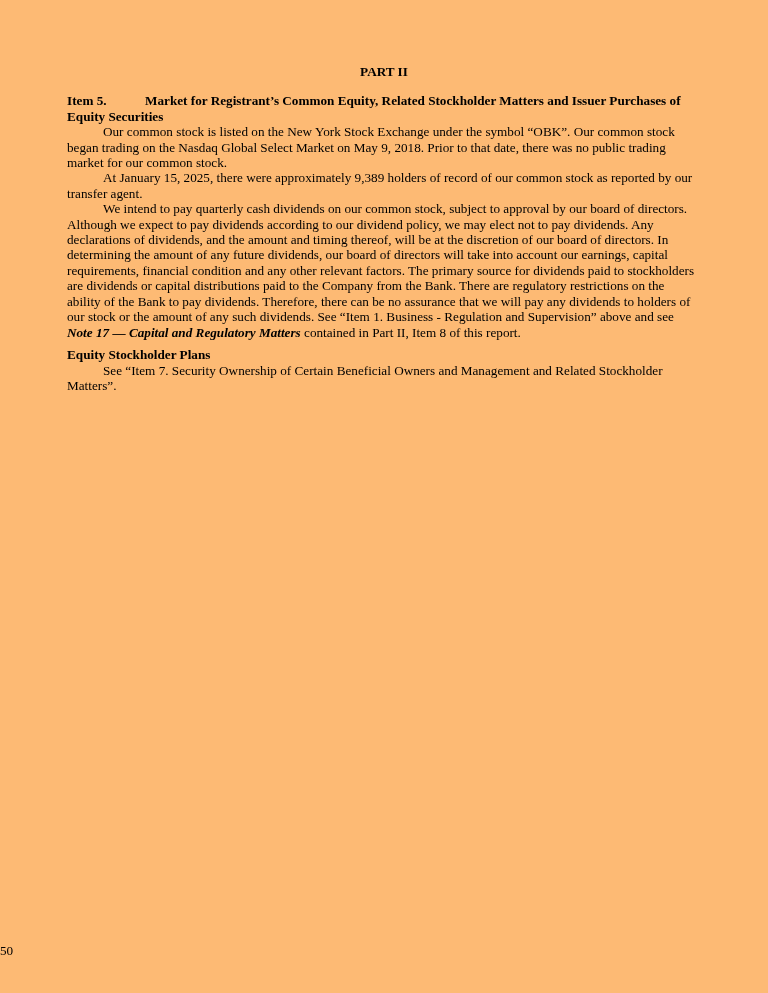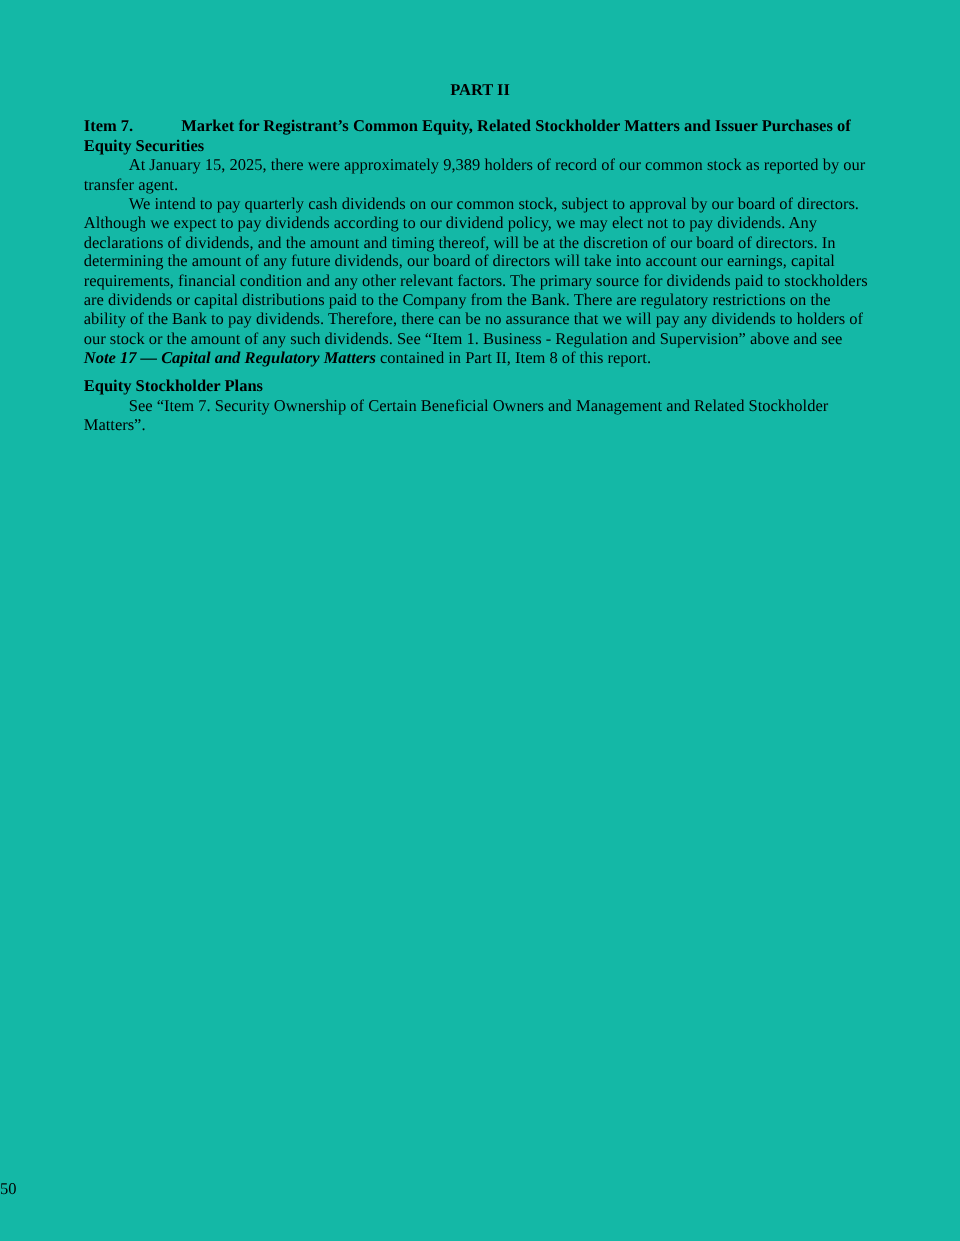--- a/index.html
+++ b/index.html
@@ -4,21 +4,21 @@
 <style>
   html, body {
     margin: 0;
     padding: 0;
     background: #ffffff;
   }
   .page {
     position: relative;
     width: 768px;
     height: 993px;
-    background: #14b8a6;
+    background: #fdba74;
     color: #000000;
     font-family: "Liberation Serif", "DejaVu Serif", serif;
     font-size: 13.2px;
     line-height: 15.4px;
     overflow: hidden;
   }
   .content {
     position: absolute;
     left: 67px;
     right: 67px;
@@ -62,23 +62,24 @@
 </style>
 </head>
 <body>
 
 <div class="page">
   <div class="content">
 
     <div class="part-title">PART II</div>
 
     <div class="item-heading">
-      <span class="item-num">Item 7.</span><span>Market for Registrant’s Common Equity, Related Stockholder Matters and Issuer Purchases of Equity Securities</span>
+      <span class="item-num">Item 5.</span><span>Market for Registrant’s Common Equity, Related Stockholder Matters and Issuer Purchases of Equity Securities</span>
     </div>
 
+    <p class="para mt-12">Our common stock is listed on the New York Stock Exchange under the symbol “OBK”. Our common stock began trading on the Nasdaq Global Select Market on May 9, 2018. Prior to that date, there was no public trading market for our common stock.</p>
 
     <p class="para mt-7">At January 15, 2025, there were approximately 9,389 holders of record of our common stock as reported by our transfer agent.</p>
 
     <p class="para mt-11"><span>We intend to pay quarterly cash dividends on our common stock, subject to approval by our board of directors. Although we expect to pay dividends according to our dividend policy, we may elect not to pay dividends. Any declarations of dividends, and the amount and timing thereof, will be at the discretion of our board of directors. In determining the amount of any future dividends, our board of directors will take into account our earnings, capital requirements, financial condition and any other relevant factors. The primary source for dividends paid to stockholders are dividends or capital distributions paid to the Company from the Bank. There are regulatory restrictions on the ability of the Bank to pay dividends. Therefore, there can be no assurance that we will pay any dividends to holders of our stock or the amount of any such dividends. See “Item 1. Business - Regulation and Supervision” above and see </span><span class="ref-italic">Note 17 — Capital and Regulatory Matters</span><span> contained in Part II, Item 8 of this report.</span></p>
 
     <div class="sub-heading mt-7h">Equity Stockholder Plans</div>
 
     <p class="para mt-12">See “Item 7. Security Ownership of Certain Beneficial Owners and Management and Related Stockholder Matters”.</p>
 
   </div>

